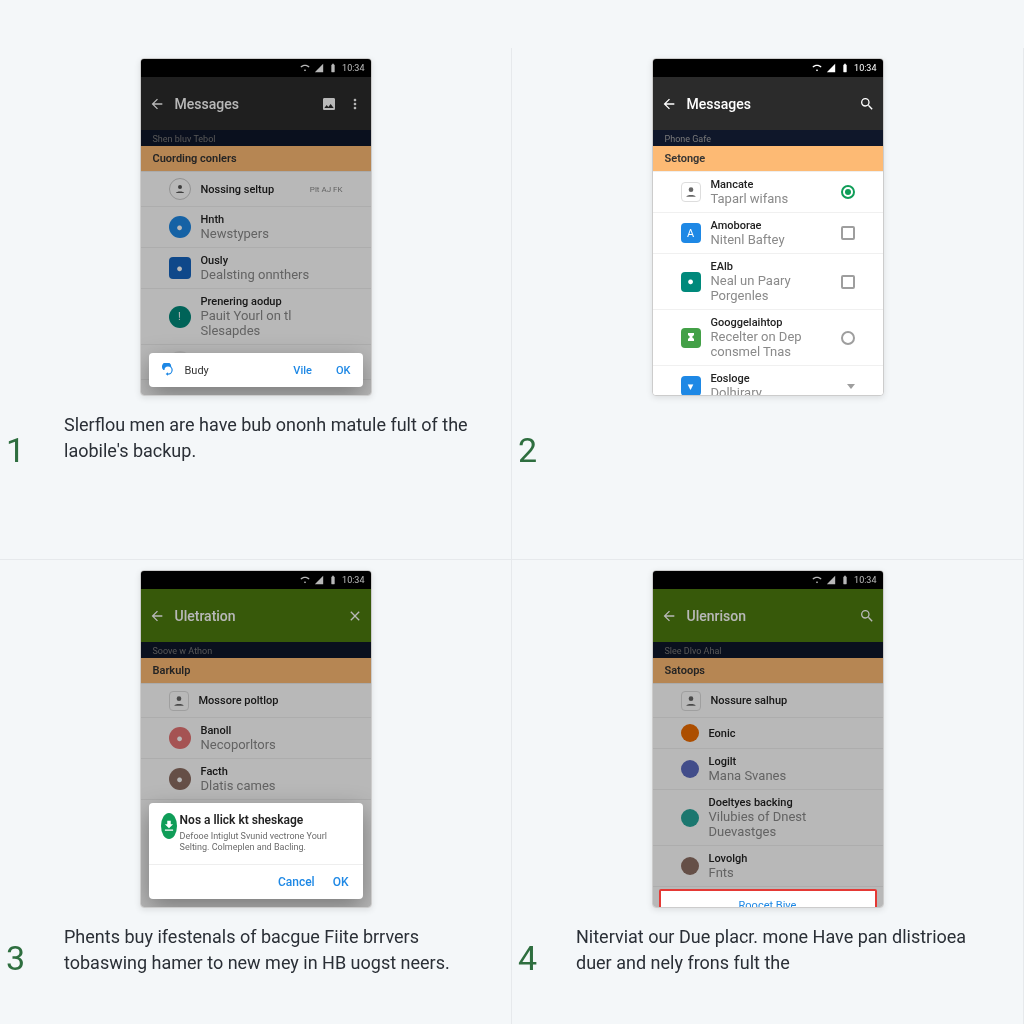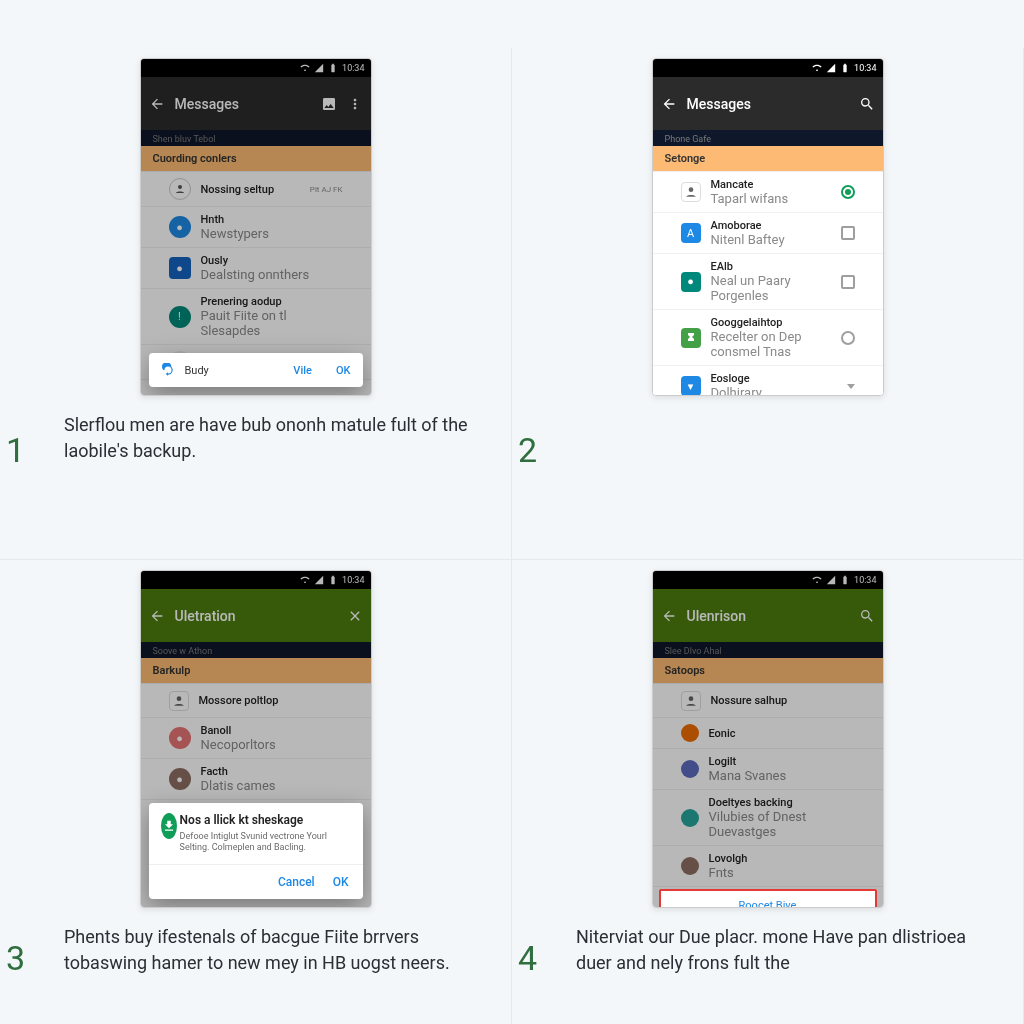--- a/index.html
+++ b/index.html
@@ -245,21 +245,21 @@
           <div class="icon-wrap icon-square" style="background:#1565c0">●</div>
           <div class="texts">
               <div class="primary">Ously</div>
               <div class="secondary">Dealsting onnthers</div>
             </div>
         </div>
         <div class="item">
           <div class="icon-wrap" style="background:#00897b">!</div>
           <div class="texts">
               <div class="primary">Prenering aodup</div>
-              <div class="secondary">Pauit Fiite on tl Slesapdes</div>
+              <div class="secondary">Pauit Yourl on tl Slesapdes</div>
             </div>
         </div>
         <div class="item">
           <div class="icon-wrap" style="background:#eee;color:#777">●</div>
           <div class="texts">
               <div class="primary">Disctiy</div>
             </div>
         </div>
       </div>
       <div class="dialog" style="bottom:8px">

